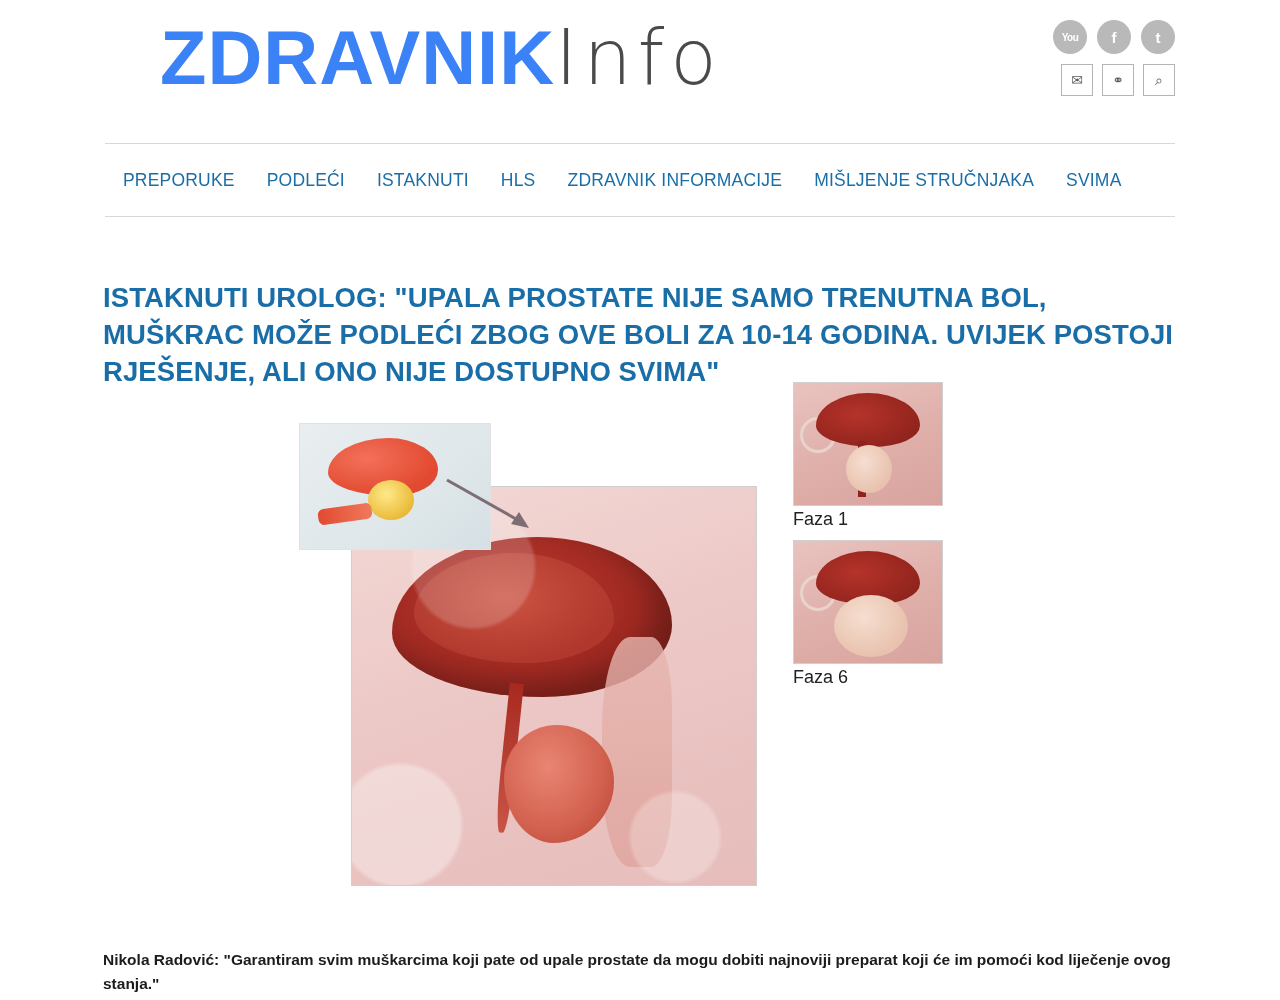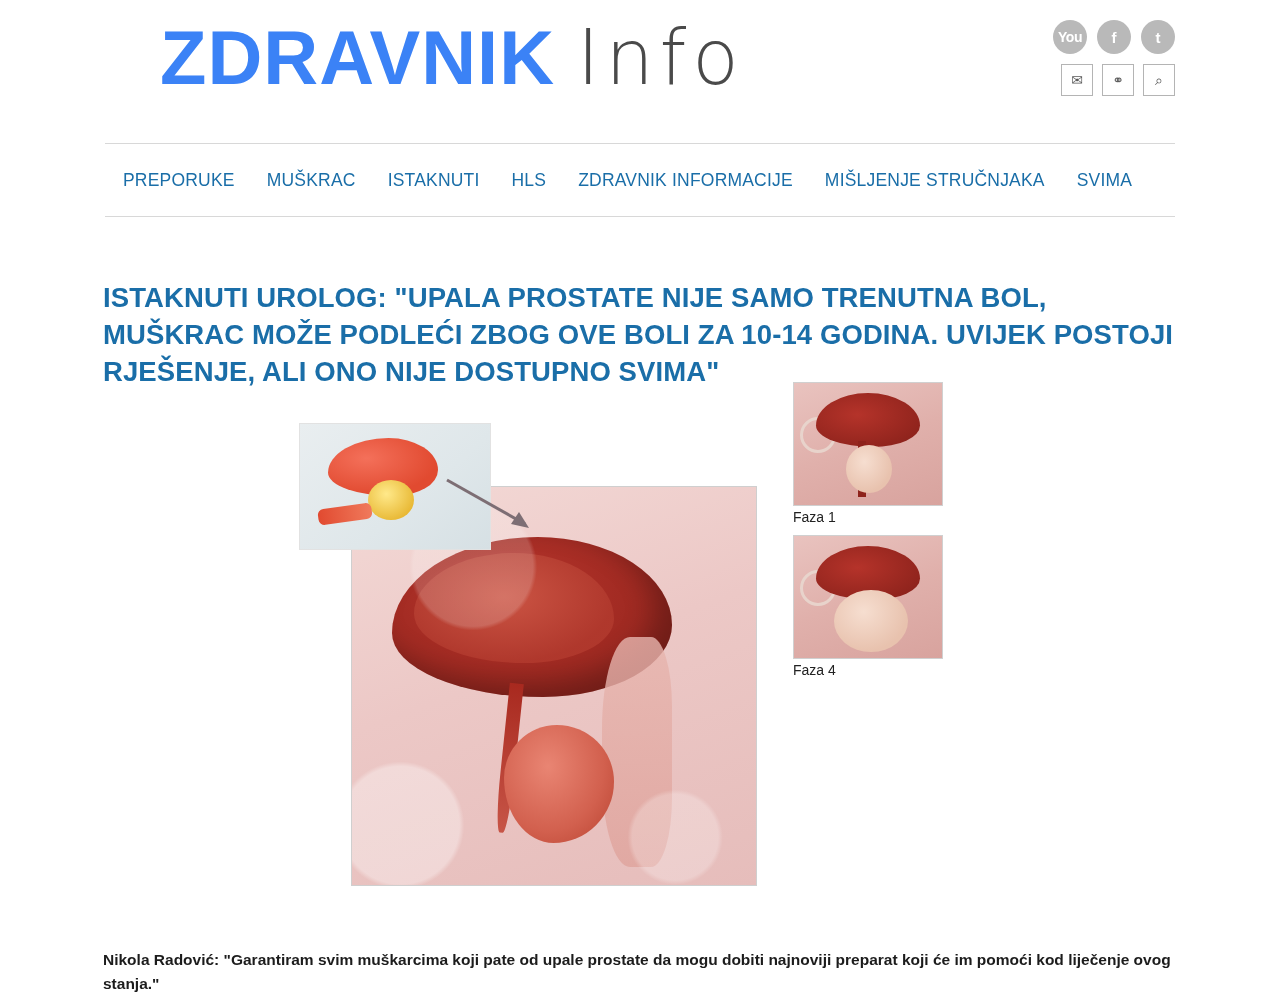--- a/index.html
+++ b/index.html
@@ -38,42 +38,41 @@
   .logo .bold {
     font-weight: bold;
     color: #3b82f6;
     letter-spacing: 1px;
   }
   .logo .thin {
     font-weight: 300;
     color: #4a4a4a;
     letter-spacing: 6px;
     font-family: "DejaVu Sans", sans-serif;
-    margin-left: 22px;
   }
   .social {
     position: absolute;
     right: 105px;
     top: 20px;
     display: flex;
     gap: 10px;
   }
   .social .circle {
     width: 34px;
     height: 34px;
     border-radius: 50%;
     background: #b9b9b9;
     color: #ffffff;
     display: flex;
     align-items: center;
     justify-content: center;
     font-size: 15px;
     font-weight: bold;
   }
-  .social .circle.yt { font-size: 14px; letter-spacing: -0.5px; }
+  .social .circle.yt { font-size: 10px; letter-spacing: -0.5px; }
   .toolicons {
     position: absolute;
     right: 105px;
     top: 64px;
     display: flex;
     gap: 9px;
   }
   .toolicons .sq {
     width: 30px;
     height: 30px;
@@ -289,21 +288,21 @@
   .phase .thumb .pr.bigger { width: 74px; height: 62px; left: 40px; top: 54px; }
   .phase .thumb .tube {
     position: absolute;
     left: 6px; top: 34px;
     width: 30px; height: 30px;
     border: 3px solid #e9d8d0;
     border-radius: 50%;
     opacity: 0.85;
   }
   .phase .label {
-    font-size: 14px;
+    font-size: 18px;
     color: #222;
     margin-top: 3px;
     font-family: "Liberation Sans", sans-serif;
   }
   .caption {
     position: absolute;
     left: 103px;
     top: 932px;
     width: 1075px;
     font-size: 15.5px;
@@ -332,21 +331,21 @@
     <div class="toolicons">
       <div class="sq">✉</div>
       <div class="sq">⚭</div>
       <div class="sq">⌕</div>
     </div>
 
     <div class="rule top"></div>
 
     <nav class="nav">
       <a href="#">PREPORUKE</a>
-      <a href="#">MUŠKRAC</a>
+      <a href="#">PODLEĆI</a>
       <a href="#">ISTAKNUTI</a>
       <a href="#">HLS</a>
       <a href="#">ZDRAVNIK INFORMACIJE</a>
       <a href="#">MIŠLJENJE STRUČNJAKA</a>
       <a href="#">SVIMA</a>
     </nav>
 
     <div class="rule bottom"></div>
   </div>
 
@@ -388,21 +387,21 @@
 
 
 
       <div class="phase">
         <div class="thumb">
           <div class="tube"></div>
           <div class="bl"></div>
           <div class="ur"></div>
           <div class="pr bigger"></div>
         </div>
-        <div class="label">Faza 4</div>
+        <div class="label">Faza 6</div>
       </div>
 
     </div>
   </div>
 
   <p class="caption">Nikola Radović: "Garantiram svim muškarcima koji pate od upale prostate da mogu dobiti najnoviji preparat koji će im pomoći kod liječenje ovog stanja."</p>
 
 </div>
 
 </body></html>

